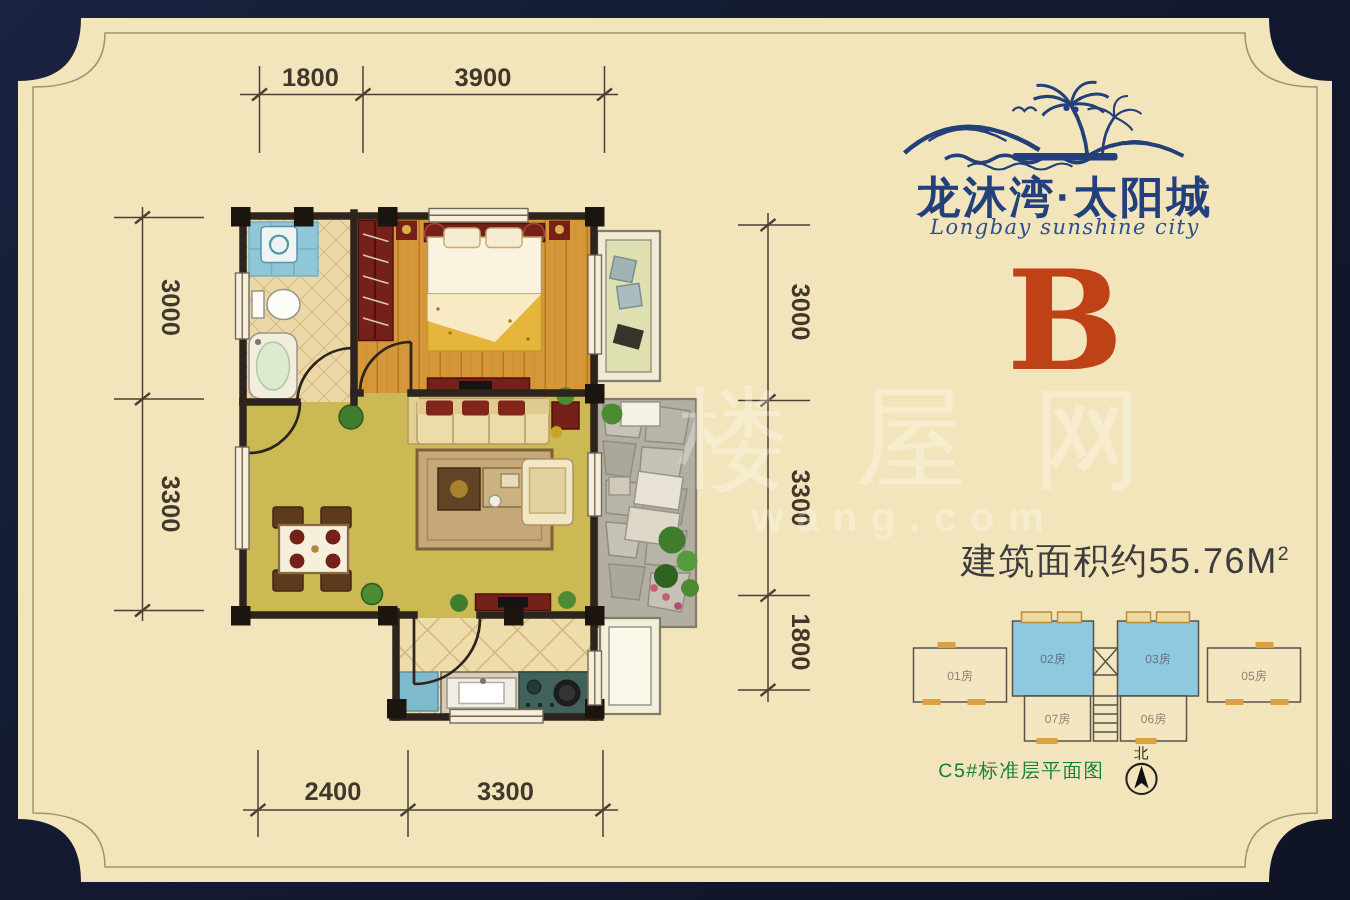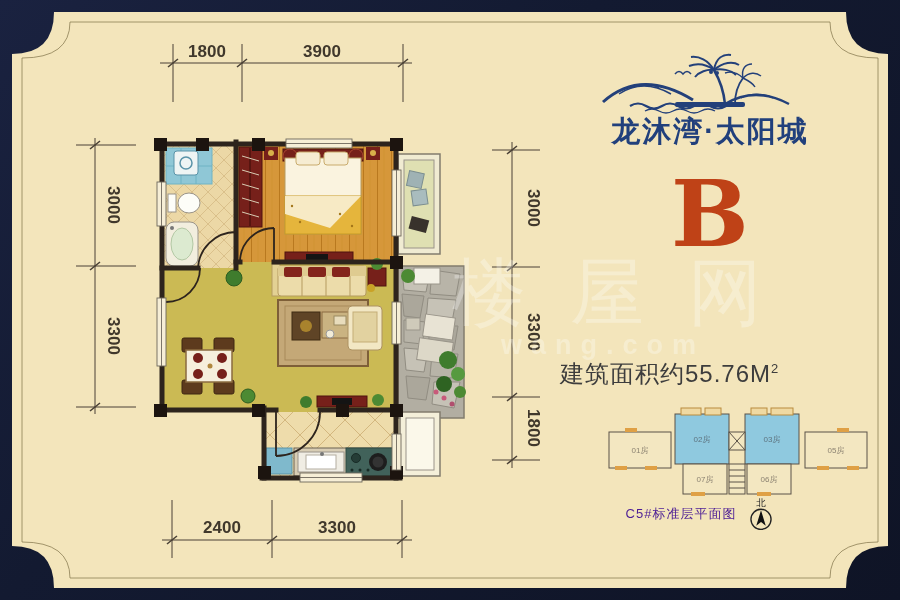--- a/index.html
+++ b/index.html
@@ -26,30 +26,30 @@
   .b-letter {
     position:absolute; left:5px; top:118px; width:300px; text-align:center;
     font-family:"DejaVu Serif", serif; font-weight:bold;
     font-size:92px; line-height:1; color:#bf4217;
   }
   .layout-text {
     position:absolute; left:5px; top:252px; width:300px; text-align:center;
     font-size:29px; color:#3d3d3d; letter-spacing:3px;
   }
   .area-text {
-    position:absolute; left:5px; top:308px; width:300px; text-align:left;
+    position:absolute; left:5px; top:308px; width:300px; text-align:right;
     font-size:24px; color:#3d3d3d; letter-spacing:1px;
   }
   .area-text sup { font-size:13px; }
   #keyplan-svg { position:absolute; left:50px; top:352px; }
   .caption-row {
     position:absolute; left:5px; top:446px; width:280px;
     display:flex; align-items:center; justify-content:center; gap:12px;
   }
-  .caption-row .cap { font-size:13px; color:#4c1d95; letter-spacing:1px; }
+  .caption-row .cap { font-size:13px; color:#15803d; letter-spacing:1px; }
   .watermark {
     position:absolute; left:408px; top:256px; width:390px; z-index:5;
     pointer-events:none; text-align:center; white-space:nowrap;
   }
   .watermark .wm-cn {
     font-size:74px; font-weight:normal; color:rgba(255,255,255,0.30);
     letter-spacing:44px; text-indent:44px; line-height:1;
   }
   .watermark .wm-en {
     font-size:27px; font-weight:bold; color:rgba(255,255,255,0.30);
@@ -325,20 +325,21 @@
     <path d="M160,52 C160,44 162,34 168,26" stroke-width="1.8"></path>
     <g stroke-width="1.4">
       <path d="M168,26 C162,20 156,19 150,21"></path>
       <path d="M168,26 C166,16 171,12 177,12"></path>
       <path d="M168,26 C174,20 181,20 186,24"></path>
       <path d="M168,26 C172,28 178,31 180,35"></path>
     </g>
     <path d="M100,22 q4,-5 8,0 q4,-5 8,0" stroke-width="1.5"></path>
   </svg>
   <div class="brand-cn">龙沐湾·太阳城</div>
+  <div class="brand-en">Longbay sunshine city</div>
   <div class="b-letter">B</div>
   <div class="area-text"><span>建筑面积约</span><span>55.76</span><span>M</span><sup>2</sup></div>
 
   <svg id="keyplan-svg" width="276" height="100" viewBox="0 0 276 100">
     <g stroke="#5a5248" stroke-width="1">
       <rect x="4" y="30" width="62" height="36" fill="#f3e7c1"></rect>
       <rect x="200" y="30" width="62" height="36" fill="#f3e7c1"></rect>
       <rect x="70" y="12" width="54" height="50" fill="#8fc9df"></rect>
       <rect x="140" y="12" width="54" height="50" fill="#8fc9df"></rect>
       <rect x="76" y="6" width="20" height="7" fill="#efd9a2" stroke="#b98c3e"></rect>

